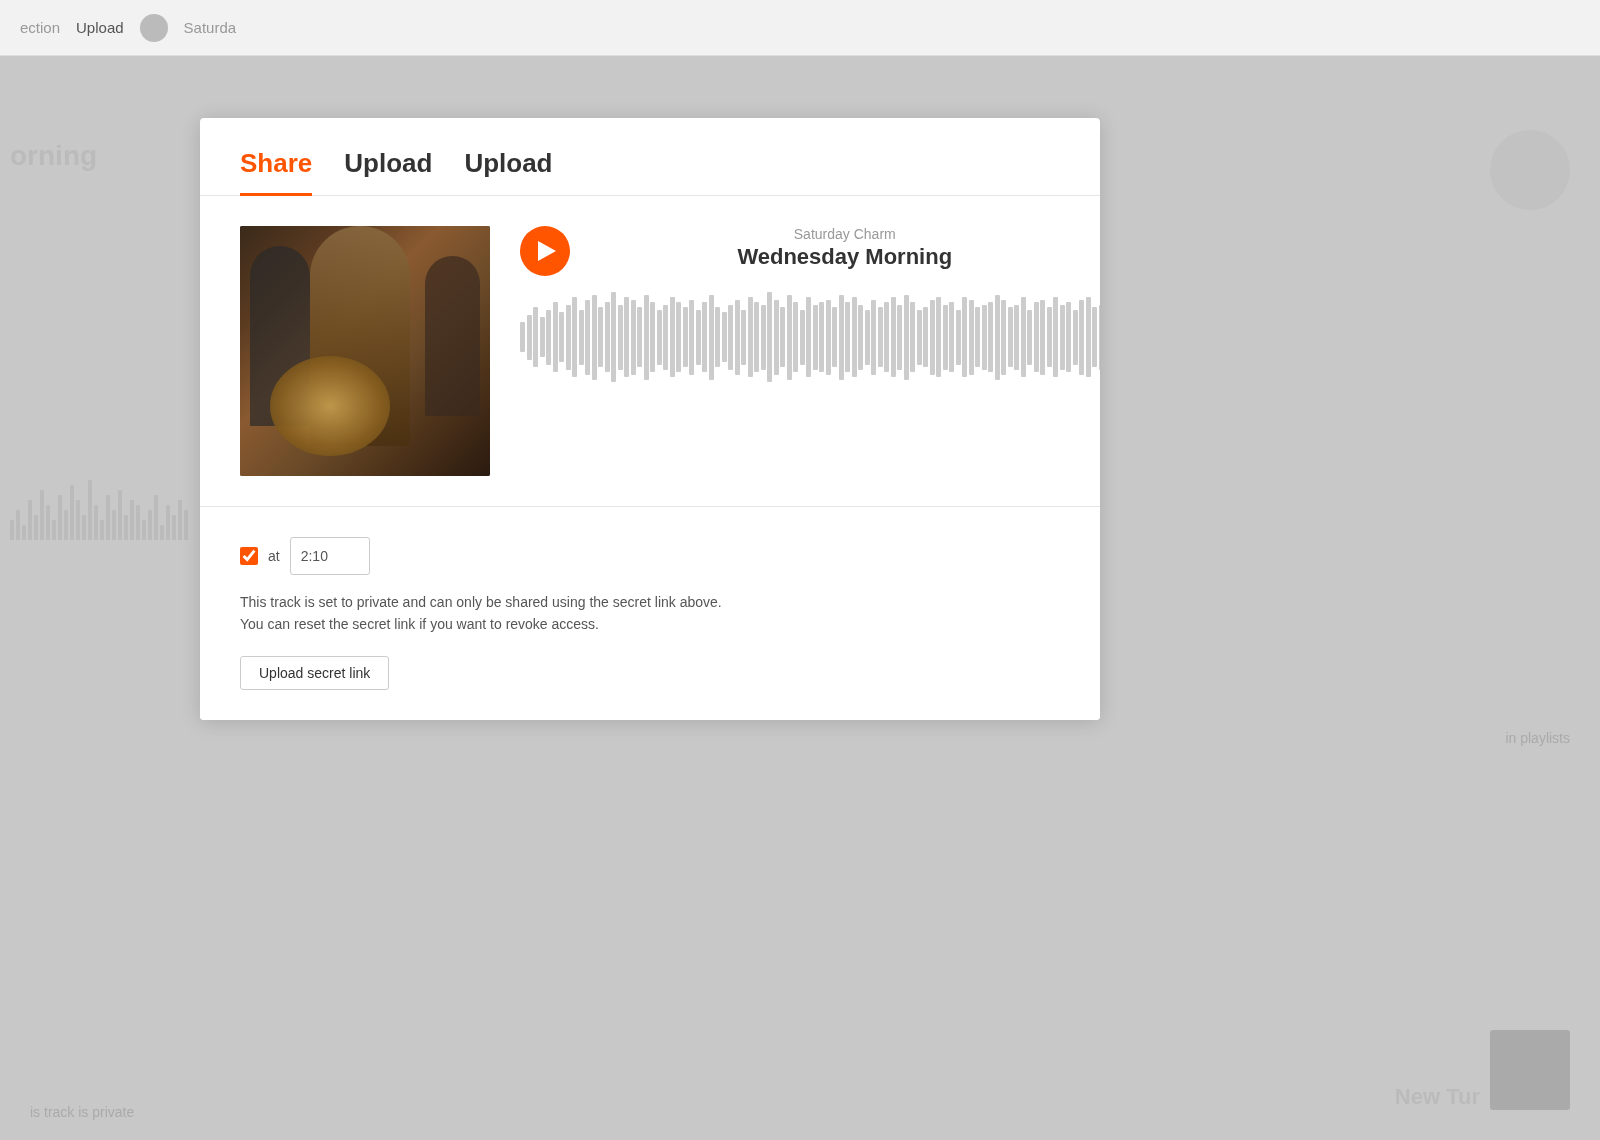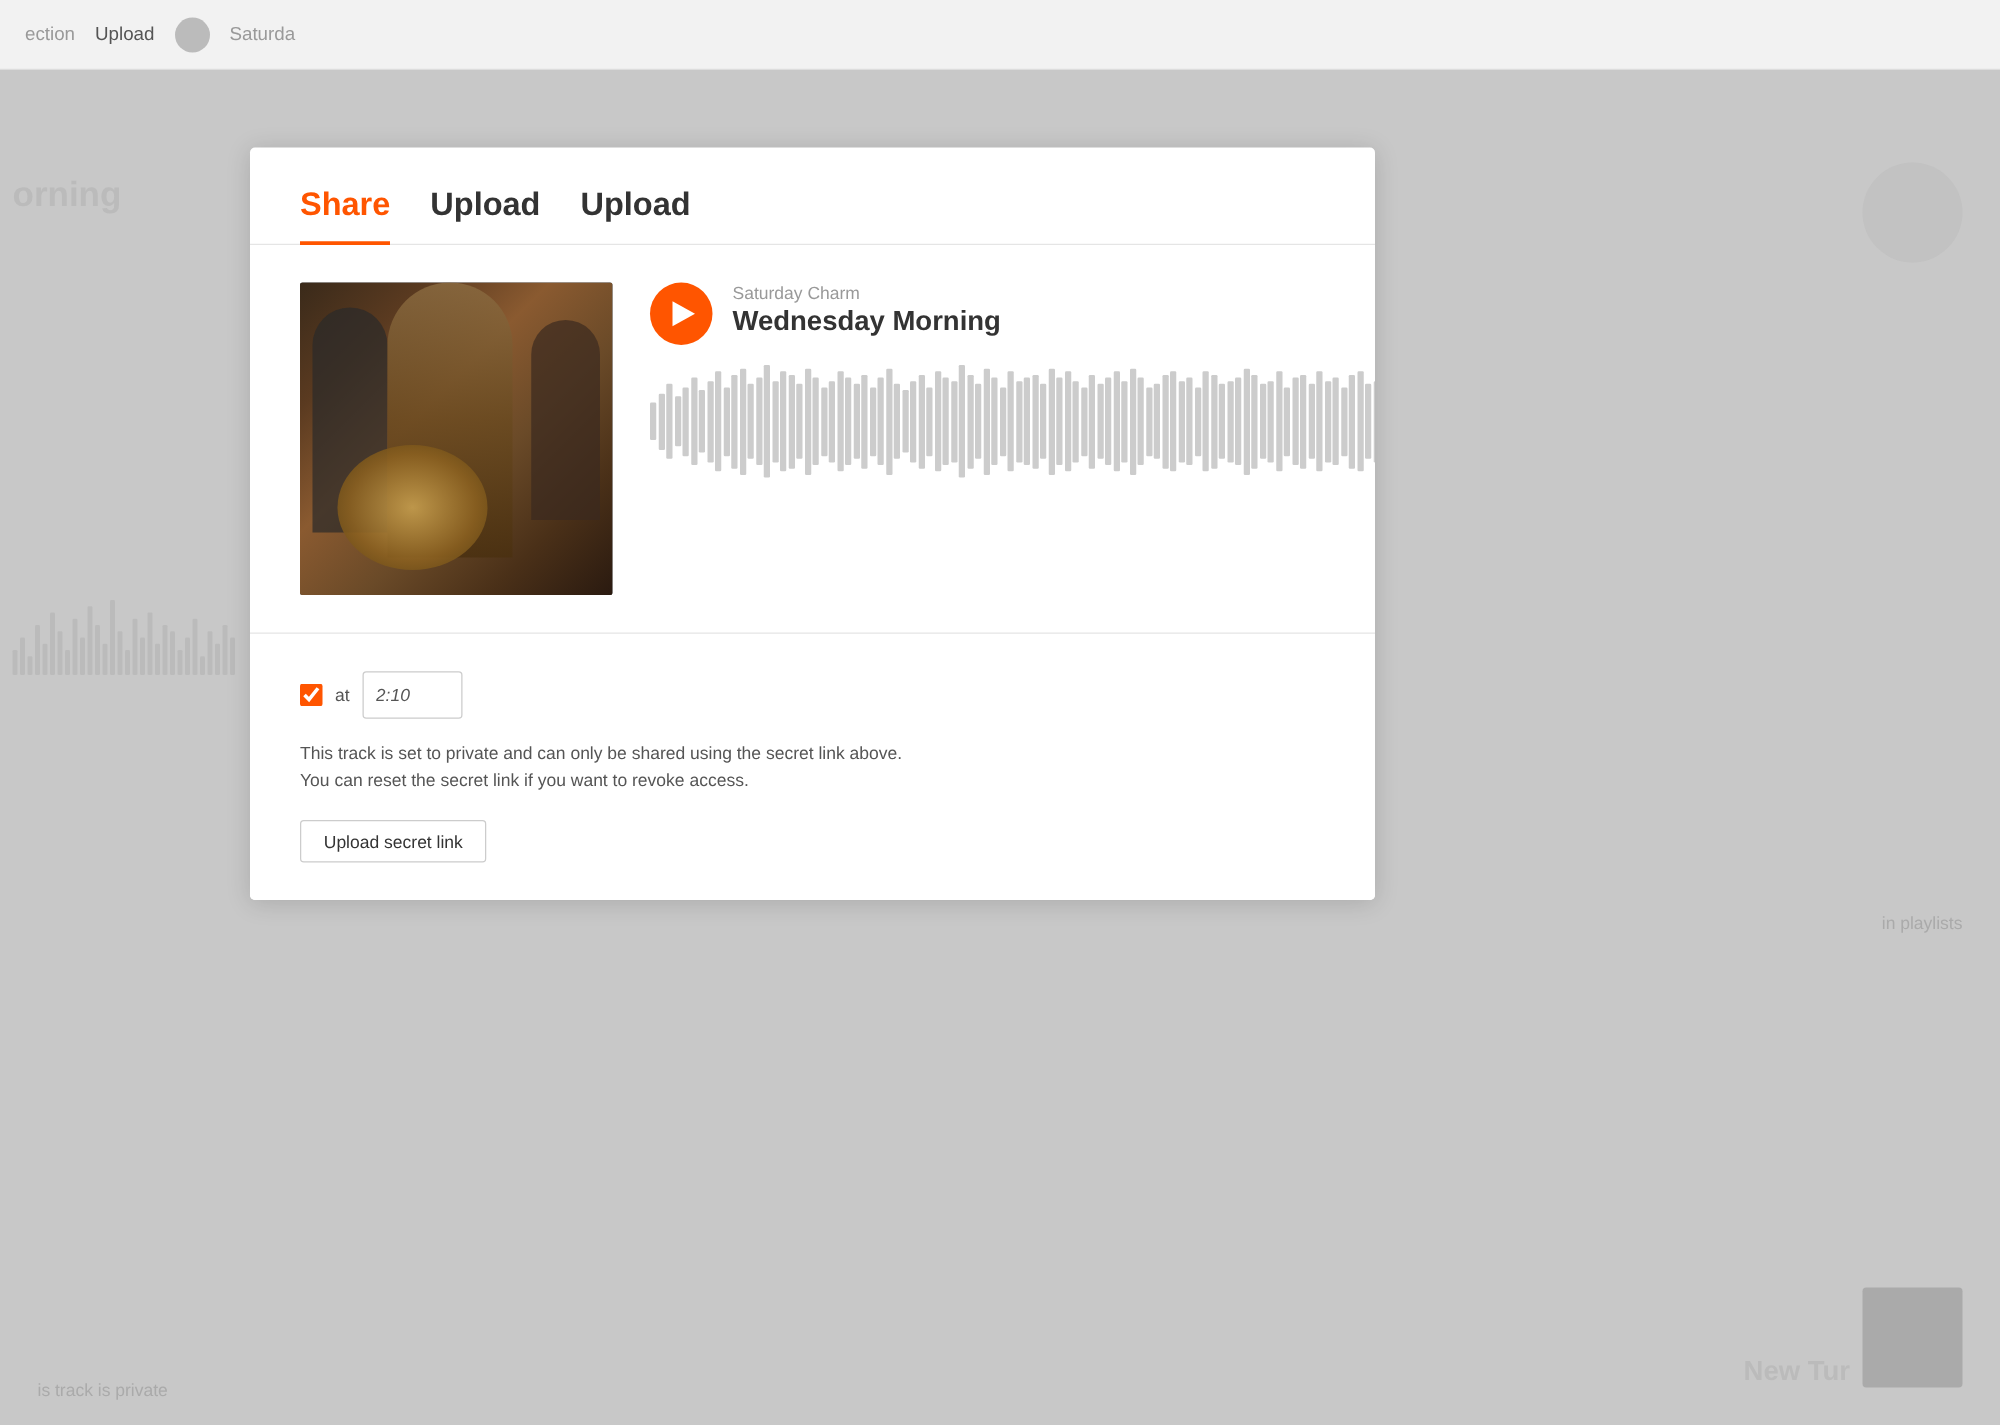--- a/index.html
+++ b/index.html
@@ -251,20 +251,21 @@
     }
     .play-triangle {
       width: 0; height: 0;
       border-style: solid;
       border-width: 10px 0 10px 18px;
       border-color: transparent transparent transparent #fff;
       margin-left: 4px;
     }
     .track-meta {
       flex: 1;
+      text-align: center;
     }
     .track-artist {
       color: #999;
       font-size: 14px;
       margin-bottom: 2px;
     }
     .track-title {
       color: #333;
       font-size: 22px;
       font-weight: 600;
@@ -329,21 +330,20 @@
       cursor: pointer;
     }
     .time-input {
       width: 80px;
       height: 38px;
       border: 1px solid #ccc;
       border-radius: 3px;
       padding: 0 10px;
       font-size: 14px;
       color: #555;
-      font-style: italic;
     }
     .private-info-text {
       color: #555;
       font-size: 14px;
       line-height: 1.6;
       margin-bottom: 20px;
     }
     .reset-btn {
       border: 1px solid #ccc;
       background: #fff;

